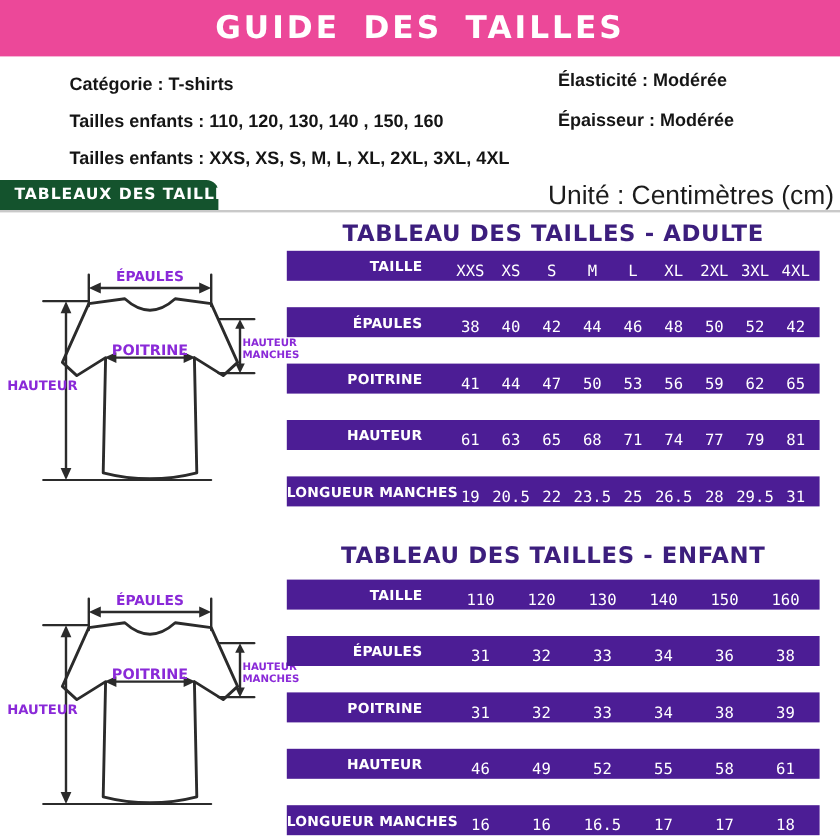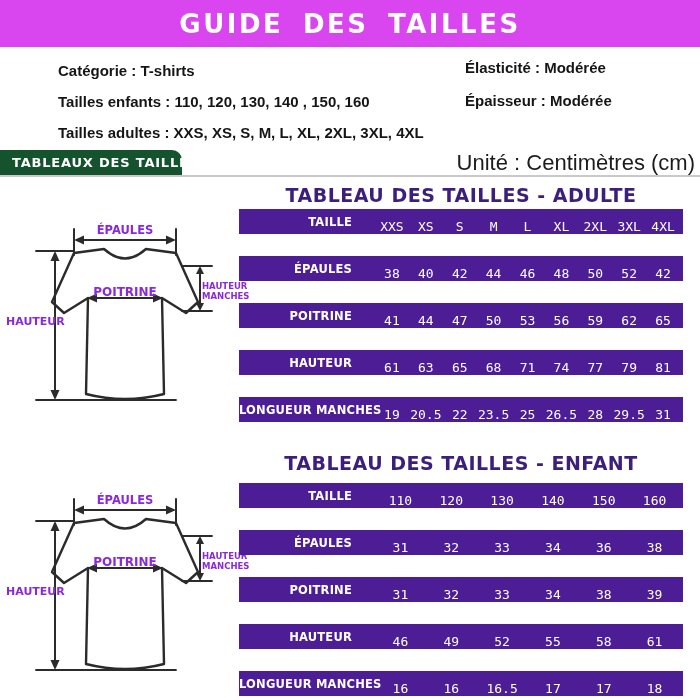--- a/index.html
+++ b/index.html
@@ -1,20 +1,20 @@
 <!DOCTYPE html>
 <html><head>
 <meta charset="utf-8">
 <style>
   html,body{margin:0;padding:0;background:#fff;}
   .stage{position:relative;width:700px;height:700px;background:#ffffff;overflow:hidden;
          font-family:"Liberation Sans",sans-serif;color:#141414;}
 
   
-  .top-banner{position:absolute;left:0;top:0;width:700px;height:47px;background:#d946ef;
+  .top-banner{position:absolute;left:0;top:0;width:700px;height:47px;background:#ec4899;
               display:flex;align-items:center;justify-content:center;}
   .top-title{color:#ffffff;font-family:"DejaVu Sans",sans-serif;font-weight:800;
              font-size:26px;letter-spacing:2.5px;word-spacing:8px;}
 
   
   .info-line{position:absolute;font-size:15px;font-weight:700;white-space:nowrap;color:#151515;}
   .il1{left:58px;top:62px;} .il2{left:58px;top:93px;} .il3{left:58px;top:124px;}
   .ir1{left:465px;top:59px;} .ir2{left:465px;top:92px;}
 
   
@@ -55,21 +55,21 @@
 <body>
 
 <div class="stage">
 
   <div class="top-banner">
     <span class="top-title">GUIDE DES TAILLES</span>
   </div>
 
   <div class="info-line il1">Catégorie : T-shirts</div>
   <div class="info-line il2">Tailles enfants : 110, 120, 130, 140 , 150, 160</div>
-  <div class="info-line il3">Tailles adultes : XXS, XS, S, M, L, XL, 2XL, 3XL, 4XL</div>
+  <div class="info-line il3">Tailles enfants : XXS, XS, S, M, L, XL, 2XL, 3XL, 4XL</div>
   <div class="info-line ir2">Épaisseur : Modérée</div>
   <div class="info-line ir1">Élasticité : Modérée</div>
 
   <div class="tab">
     <span class="tab-label">TABLEAUX DES TAILLES</span>
   </div>
   <div class="unit">Unité : Centimètres (cm)</div>
   <div class="divider"></div>
 
   <svg width="0" height="0" style="position:absolute" aria-hidden="true">

